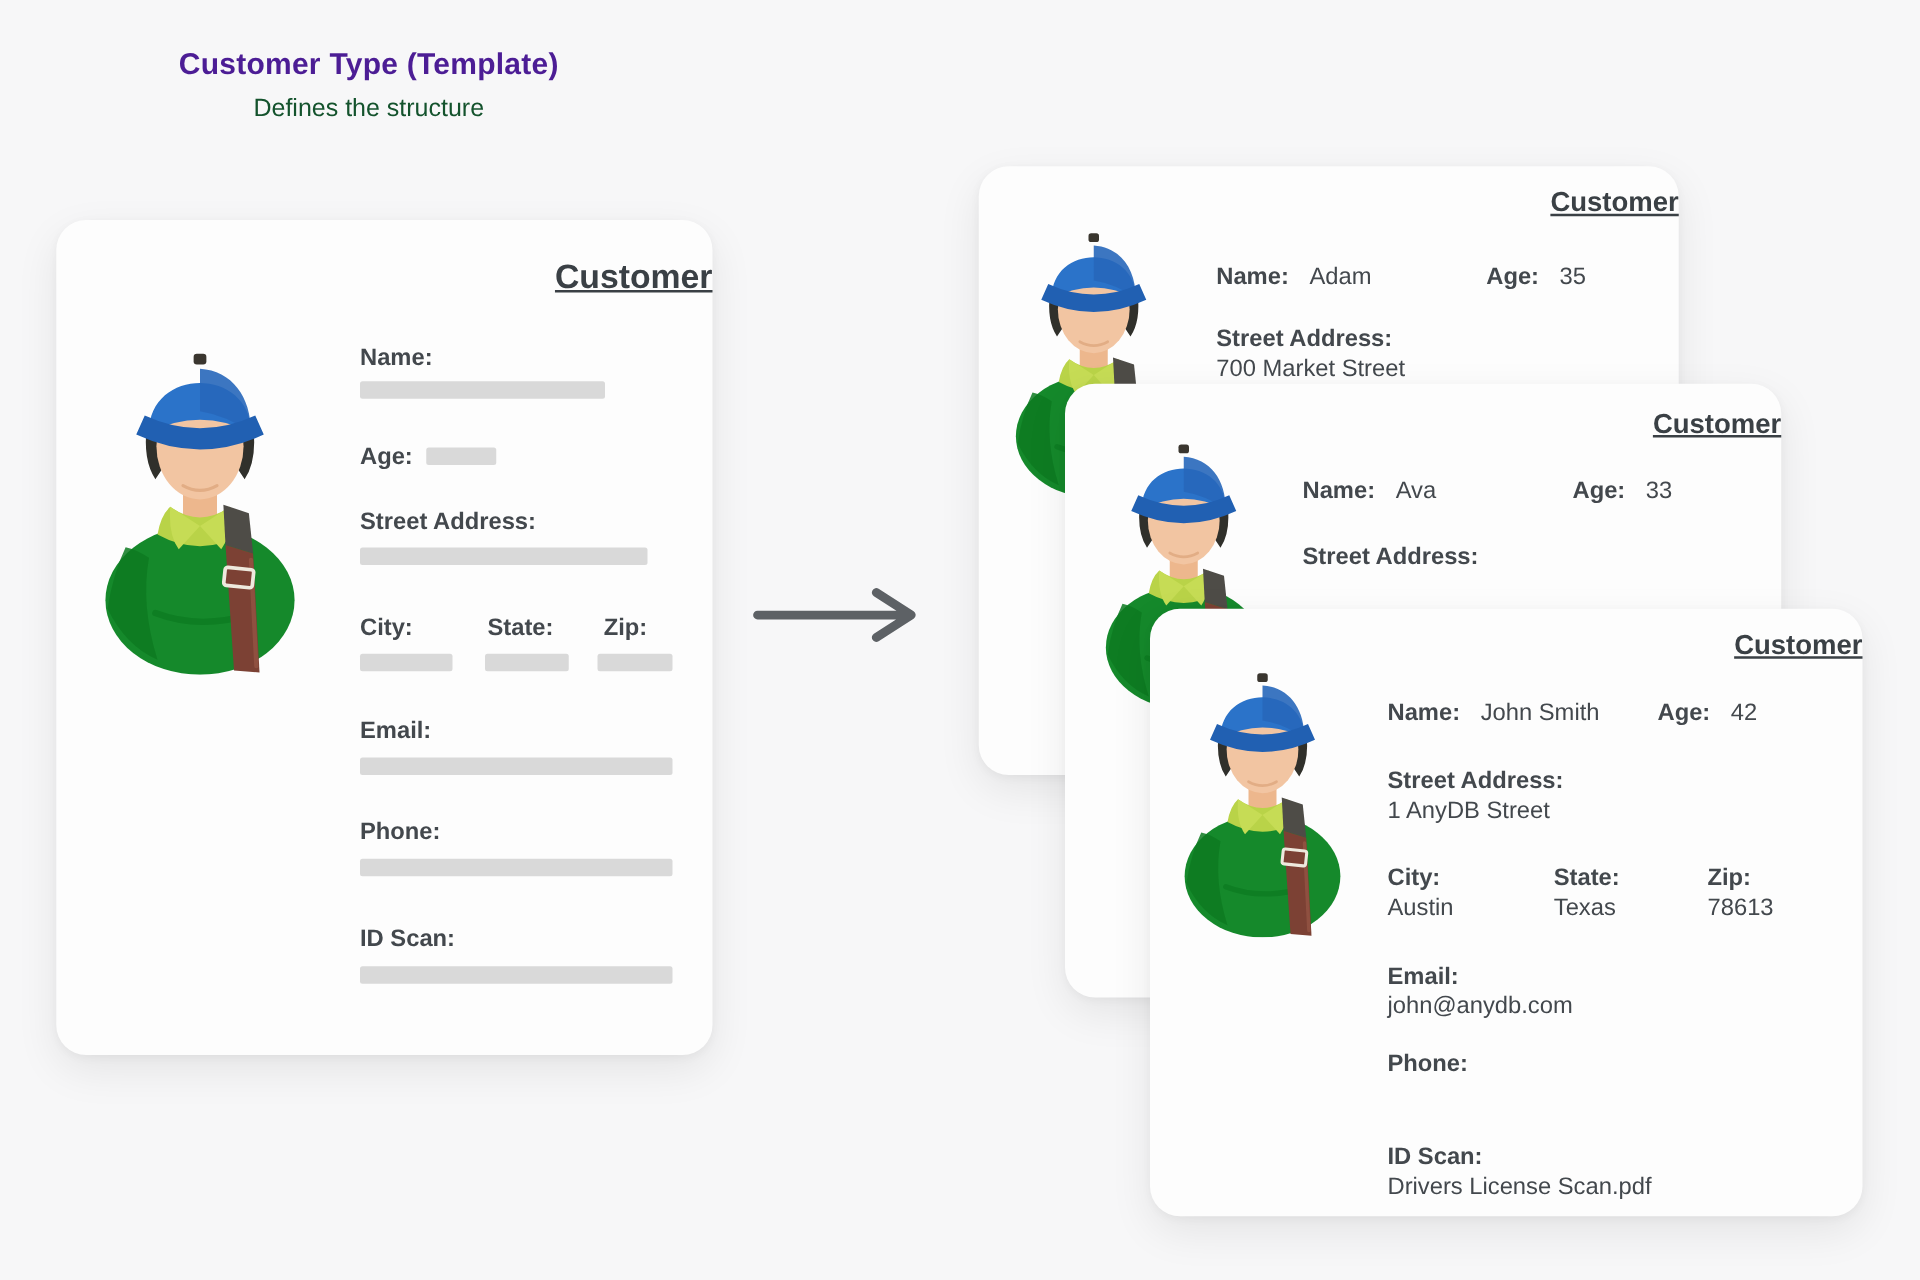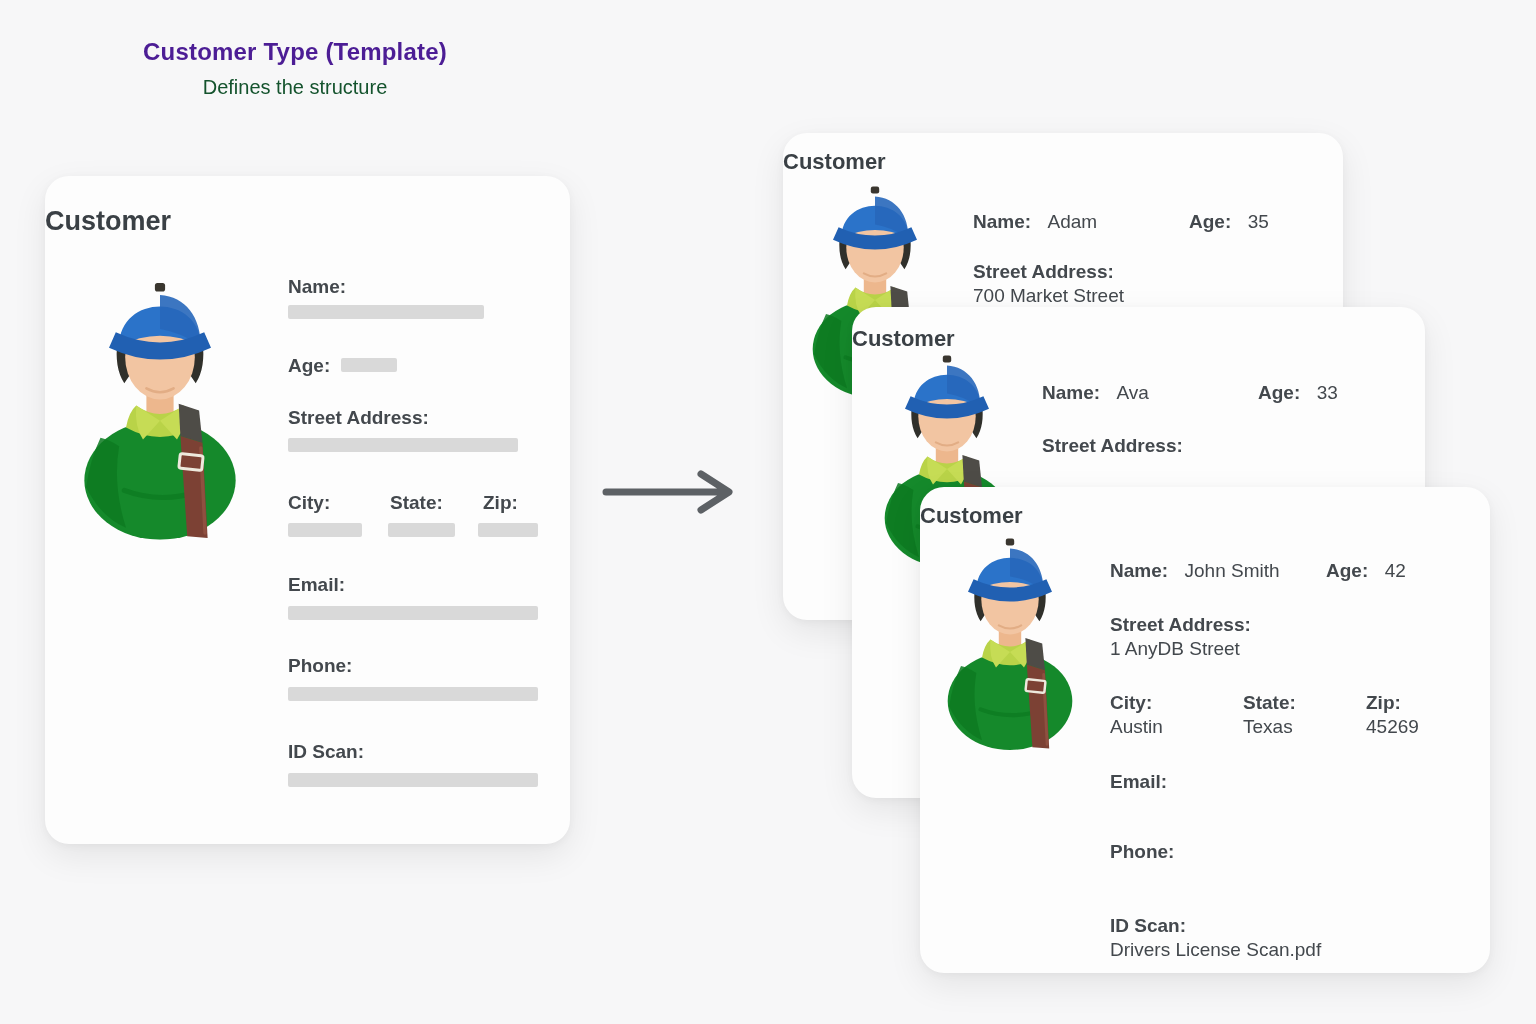--- a/index.html
+++ b/index.html
@@ -14,21 +14,21 @@
   .hdr-title{font-size:24px;font-weight:700;color:#4c1d95;letter-spacing:.2px;}
   .hdr-sub{font-size:20px;font-weight:400;color:#14532d;margin-top:10px;}
   .hdr-left{left:30px;top:38px;width:530px;}
   .hdr-right{left:840px;top:38px;width:550px;}
   
   .card{
     position:absolute;background:#fdfdfd;border-radius:24px;
     box-shadow:0 12px 34px rgba(0,0,0,.08),0 2px 8px rgba(0,0,0,.04);
   }
   .tpl-card{left:45px;top:176px;width:525px;height:668px;}
-  .card-title{position:absolute;left:0;width:100%;text-align:left;font-weight:700;color:#3a4045;}
+  .card-title{position:absolute;left:0;width:100%;text-align:right;font-weight:700;color:#3a4045;text-decoration:underline;}
   .tpl-card .card-title{top:30px;font-size:27px;}
   .lbl{font-weight:700;font-size:19px;color:#43484d;white-space:nowrap;}
   .val{font-weight:400;font-size:19px;color:#43484d;white-space:nowrap;}
   .abs{position:absolute;}
   .bar{position:absolute;height:14px;background:#d9d9d9;border-radius:2px;}
   .avatar{position:absolute;display:block;}
   
   .rc{border-radius:24px;}
   .rc1{left:783px;top:133px;width:560px;height:487px;z-index:1;}
   .rc2{left:852px;top:307px;width:573px;height:491px;z-index:2;}
@@ -175,24 +175,25 @@
       <div class="row val" style="top:137px">1 AnyDB Street</div>
 
       <div class="row" style="top:191px">
         <span class="lbl">City:</span>
         <span class="lbl csz-state">State:</span>
         <span class="lbl csz-zip">Zip:</span>
       </div>
       <div class="row" style="top:215px">
         <span class="val">Austin</span>
         <span class="val csz-state">Texas</span>
-        <span class="val csz-zip">45269</span>
+        <span class="val csz-zip">78613</span>
       </div>
 
       <div class="row lbl" style="top:270px">Email:</div>
+      <div class="row val" style="top:293px">john@anydb.com</div>
 
       <div class="row lbl" style="top:340px">Phone:</div>
 
       <div class="row lbl" style="top:414px">ID Scan:</div>
       <div class="row val" style="top:438px">Drivers License Scan.pdf</div>
     </div>
   </div>
 
 </div>
 

